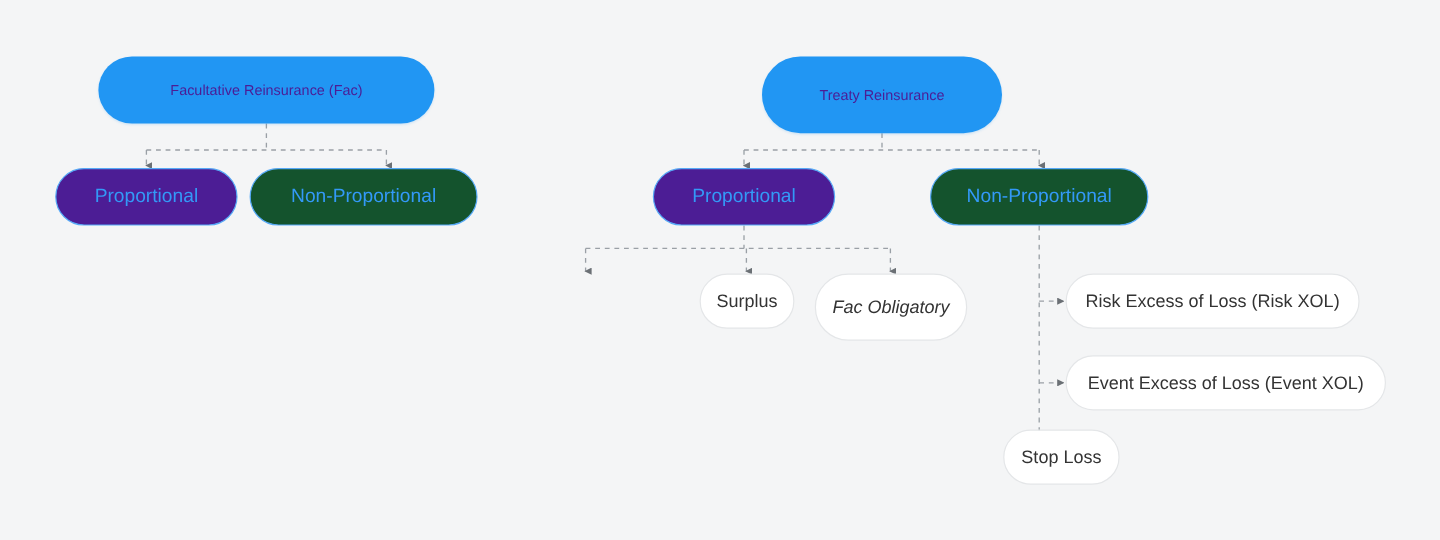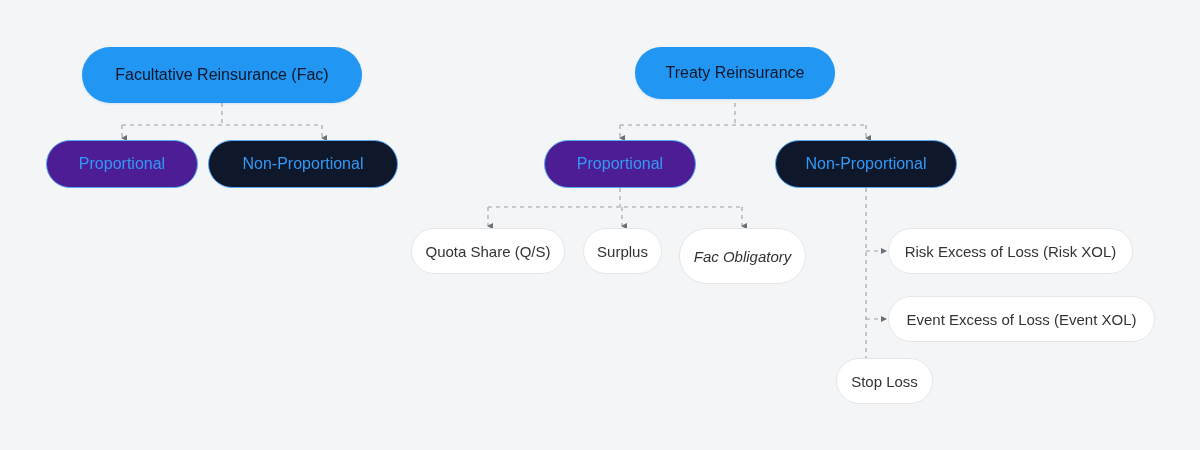--- a/index.html
+++ b/index.html
@@ -30,33 +30,33 @@
     position: absolute;
     box-sizing: border-box;
     display: flex;
     align-items: center;
     justify-content: center;
     white-space: nowrap;
     border-radius: 999px;
   }
   .node-root {
     background: #2196f3;
-    color: #0f172a;
-    font-size: 16px;
+    color: #4c1d95;
+    font-size: 12px;
     border: none;
     box-shadow: 0 1px 2px rgba(33,150,243,0.18);
   }
   .node-branch-white {
     background: #4c1d95;
     color: #3399f7;
     font-size: 16px;
     border: 1.5px solid #56a9f7;
   }
   .node-branch-blue {
-    background: #0f172a;
+    background: #14532d;
     color: #3399f7;
     font-size: 16px;
     border: 1.5px solid #56a9f7;
   }
   .node-leaf {
     background: #ffffff;
     color: #333333;
     font-size: 15px;
     border: 1px solid #e4e6e8;
   }
@@ -100,27 +100,26 @@
       <path d="M866,381 L886,381" marker-end="url(#arrow-right)"></path>
     </g>
   </svg>
 
   <div class="node node-root" style="left:82px; top:47px; width:280px; height:56px;">Facultative Reinsurance (Fac)</div>
 
   <div class="node node-branch-white" style="left:46px; top:140px; width:152px; height:48px;">Proportional</div>
 
   <div class="node node-branch-blue" style="left:208px; top:140px; width:190px; height:48px;">Non-Proportional</div>
 
-  <div class="node node-root" style="left:635px; top:47px; width:200px; height:52px;">Treaty Reinsurance</div>
+  <div class="node node-root" style="left:635px; top:47px; width:200px; height:64px;">Treaty Reinsurance</div>
 
   <div class="node node-branch-white" style="left:544px; top:140px; width:152px; height:48px;">Proportional</div>
 
   <div class="node node-branch-blue" style="left:775px; top:140px; width:182px; height:48px;">Non-Proportional</div>
 
-  <div class="node node-leaf" style="left:411px; top:228px; width:154px; height:46px;">Quota Share (Q/S)</div>
 
   <div class="node node-leaf" style="left:583px; top:228px; width:79px; height:46px;">Surplus</div>
 
   <div class="node node-leaf" style="left:679px; top:228px; width:127px; height:56px;font-style:italic;">Fac Obligatory</div>
 
   <div class="node node-leaf" style="left:888px; top:296px; width:267px; height:46px;">Event Excess of Loss (Event XOL)</div>
 
   <div class="node node-leaf" style="left:888px; top:228px; width:245px; height:46px;">Risk Excess of Loss (Risk XOL)</div>
 
   <div class="node node-leaf" style="left:836px; top:358px; width:97px; height:46px;">Stop Loss</div>

